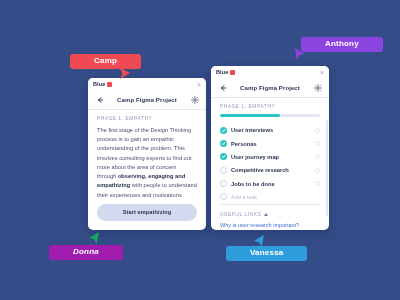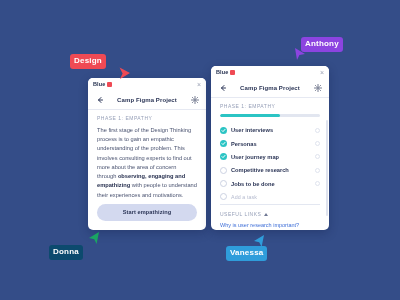--- a/index.html
+++ b/index.html
@@ -17,31 +17,31 @@
 
   .stage {
     position: absolute;
     inset: 0;
   }
 
   
   .name-tag {
     position: absolute;
     border-radius: 3px;
-    padding: 3px 4px 4px;
+    padding: 3px 24px 4px;
     font-size: 8px;
     font-weight: bold;
     color: #ffffff;
     letter-spacing: .2px;
     line-height: 1;
     white-space: nowrap;
   }
   .tag-carol    { left: 70px;  top: 54px;  background: #ef4a54; }
   .tag-anthony  { left: 301px; top: 37px;  background: #8c44e0; }
-  .tag-donna    { left: 49px;  top: 245px; background: #0c4a6e; }
+  .tag-donna    { left: 49px;  top: 245px; background: #a21caf; font-style: italic; }
   .tag-vanessa  { left: 226px; top: 246px; background: #2f9ddb; }
 
   
   .cursor {
     position: absolute;
     width: 12px;
     height: 14px;
   }
   .cursor svg { display: block; width: 100%; height: 100%; }
   .cur-carol   { left: 119px; top: 66px;  transform: rotate(0deg); }
@@ -408,21 +408,21 @@
       <div class="links-head">
         <span class="links-title">USEFUL LINKS</span>
         <span class="caret-up"></span>
       </div>
       <a class="link-item">Why is user research important?</a>
 
       <div class="scrollbar"></div>
     </div>
   </div>
 
-  <div class="name-tag tag-carol">Design</div>
+  <div class="name-tag tag-carol">Camp</div>
   <div class="cursor cur-carol">
     <svg viewBox="0 0 12 14">
         <path d="M11 7 L1 13 L3.6 7.6 L0.6 1.6 Z" fill="#ef4a54"></path>
       </svg>
   </div>
 
   <div class="name-tag tag-anthony">Anthony</div>
   <div class="cursor cur-anthony">
     <svg viewBox="0 0 12 14">
         <path d="M1 1 L11 7 L5.4 8 L3 13 Z" fill="#8c44e0"></path>

